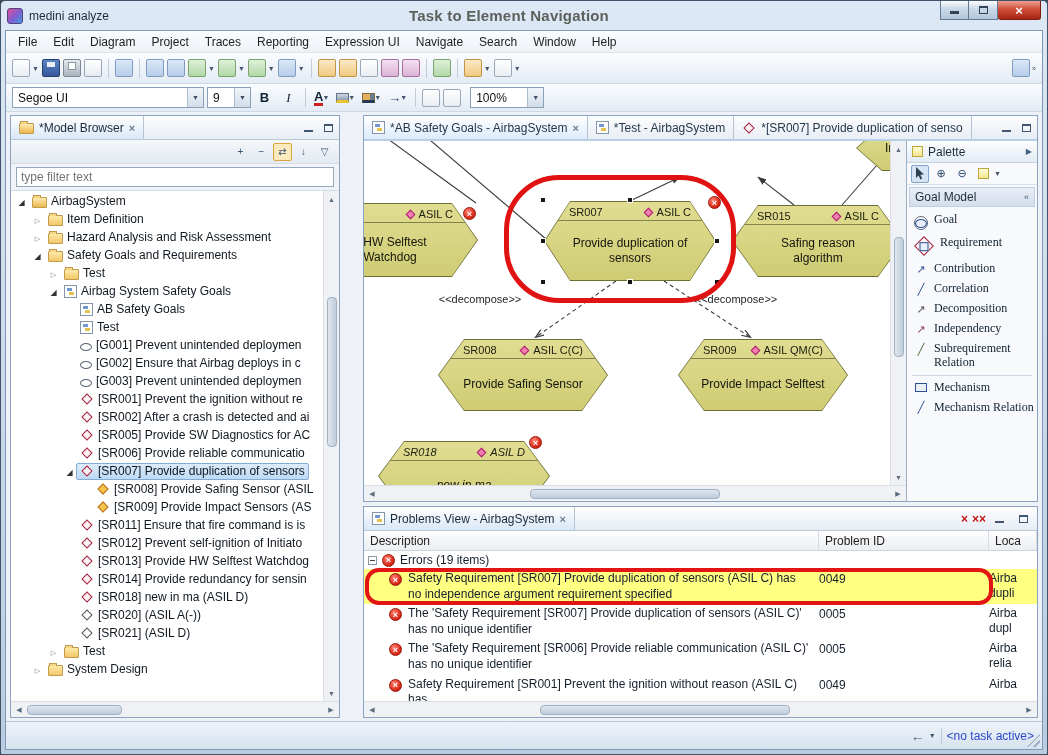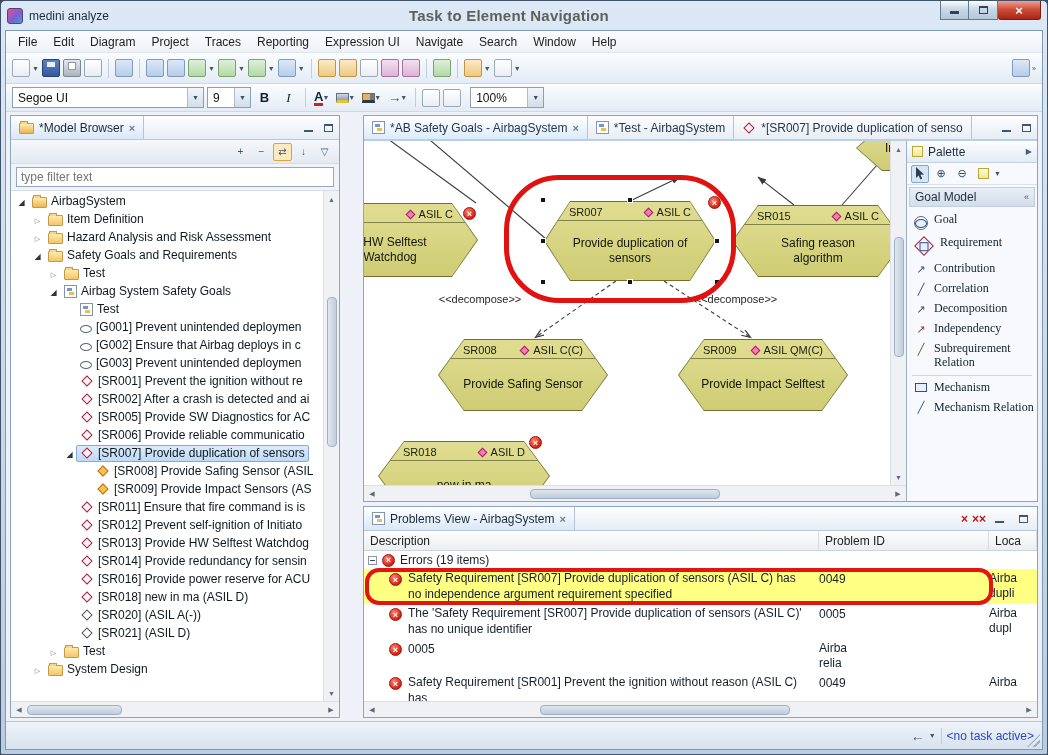--- a/index.html
+++ b/index.html
@@ -154,21 +154,21 @@
   .hnd.ml{left:-4px;top:calc(50% - 3px)}.hnd.mr{right:-4px;top:calc(50% - 3px)}
   .hnd.bl{left:-4px;bottom:-4px}.hnd.bc{left:calc(50% - 3px);bottom:-4px}.hnd.br{right:-4px;bottom:-4px}
   .n-sense{left:268px;top:-16px;width:168px;height:46px;}
   .n-init{left:492px;top:-16px;width:150px;height:46px;}
   .n-wd{left:-62px;top:62px;width:176px;height:74px;}
   .n-wd .hd{justify-content:flex-end;}
   .n-sr007{left:180px;top:60px;width:172px;height:80px;}
   .n-sr015{left:368px;top:64px;width:172px;height:72px;}
   .n-sr008{left:74px;top:198px;width:170px;height:72px;}
   .n-sr009{left:314px;top:198px;width:170px;height:72px;}
-  .n-sr018{left:14px;top:300px;width:172px;height:70px;}
+  .n-sr018{left:14px;top:300px;width:172px;height:70px;font-style:italic;}
   .n-init .bd{justify-content:flex-start;padding-left:28px;}
   .annot{position:absolute;left:140px;top:34px;width:232px;height:128px;border:5px solid #e01212;
          border-radius:55px;z-index:6;pointer-events:none;}
   .dec{position:absolute;font-size:11px;color:#1f1f1f;text-align:center;width:120px;}
   .dec1{left:56px;top:152px;}
   .dec2{left:312px;top:152px;}
   
   .palette{width:131px;flex:none;border-left:1px solid #9ab0c6;background:#f7f9fc;display:flex;flex-direction:column;font-size:12px;}
   .pal-head{height:22px;display:flex;align-items:center;gap:5px;padding:0 5px;
             background:linear-gradient(#fdfefe,#e2ebf5);border-bottom:1px solid #c6d2e0;color:#1d2c3c;flex:none;}
@@ -404,20 +404,27 @@
                 <span class="arrow arrow-exp"></span>
                 <span class="row-body">
                   <span class="i14 icon-diagram"></span>
                   <span class="tlabel">Airbag System Safety Goals</span>
                 </span>
               </div>
               <div class="tree-row" style="--ind: 3;">
                 <span class="arrow"></span>
                 <span class="row-body">
                   <span class="i14 icon-diagram"></span>
+                  <span class="tlabel">AB Safety Goals</span>
+                </span>
+              </div>
+              <div class="tree-row" style="--ind: 3;">
+                <span class="arrow"></span>
+                <span class="row-body">
+                  <span class="i14 icon-diagram"></span>
                   <span class="tlabel">Test</span>
                 </span>
               </div>
               <div class="tree-row" style="--ind: 3;">
                 <span class="arrow"></span>
                 <span class="row-body">
                   <span class="i14 icon-goal"></span>
                   <span class="tlabel">[G001] Prevent unintended deploymen</span>
                 </span>
               </div>
@@ -503,27 +510,20 @@
                 <span class="row-body">
                   <span class="i14 icon-req"></span>
                   <span class="tlabel">[SR013] Provide HW Selftest Watchdog</span>
                 </span>
               </div>
               <div class="tree-row" style="--ind: 3;">
                 <span class="arrow"></span>
                 <span class="row-body">
                   <span class="i14 icon-req"></span>
                   <span class="tlabel">[SR014] Provide redundancy for sensin</span>
-                </span>
-              </div>
-              <div class="tree-row" style="--ind: 3;">
-                <span class="arrow"></span>
-                <span class="row-body">
-                  <span class="i14 icon-req"></span>
-                  <span class="tlabel">[SR016] Provide power reserve for ACU</span>
                 </span>
               </div>
               <div class="tree-row" style="--ind: 3;">
                 <span class="arrow"></span>
                 <span class="row-body">
                   <span class="i14 icon-req"></span>
                   <span class="tlabel">[SR018] new in ma (ASIL D)</span>
                 </span>
               </div>
               <div class="tree-row" style="--ind: 3;">
@@ -857,20 +857,21 @@
                 </span>
                 <span class="desc">The 'Safety Requirement [SR007] Provide duplication of sensors (ASIL C)' has no unique identifier</span>
                 <span class="pid">0005</span>
                 <span class="loc">Airba
 dupl</span>
               </div>
               <div class="prow">
                 <span class="picell">
                   <span class="errbadge"></span>
                 </span>
+                <span class="desc">The 'Safety Requirement [SR006] Provide reliable communication (ASIL C)' has no unique identifier</span>
                 <span class="pid">0005</span>
                 <span class="loc">Airba
 relia</span>
               </div>
               <div class="prow">
                 <span class="picell">
                   <span class="errbadge"></span>
                 </span>
                 <span class="desc">Safety Requirement [SR001] Prevent the ignition without reason (ASIL C) has</span>
                 <span class="pid">0049</span>

